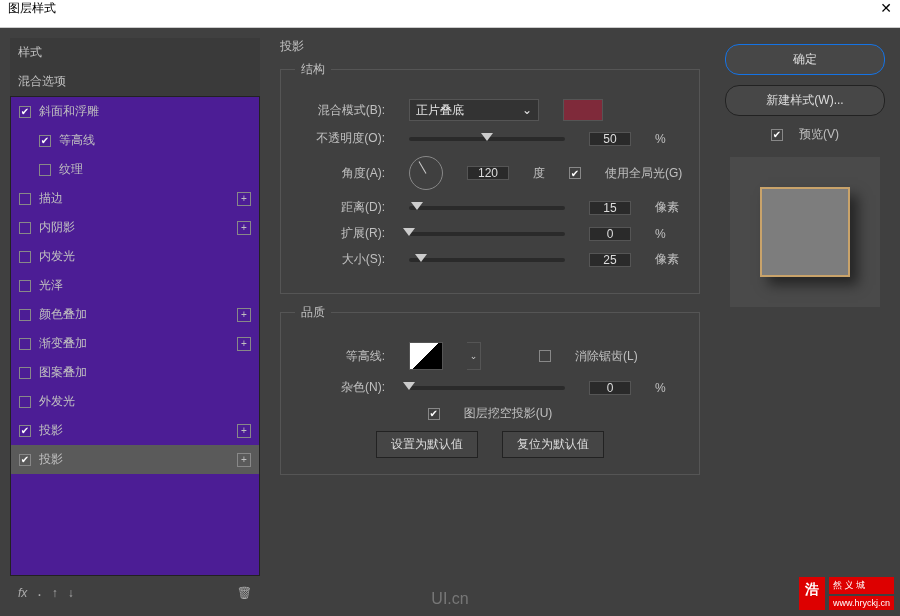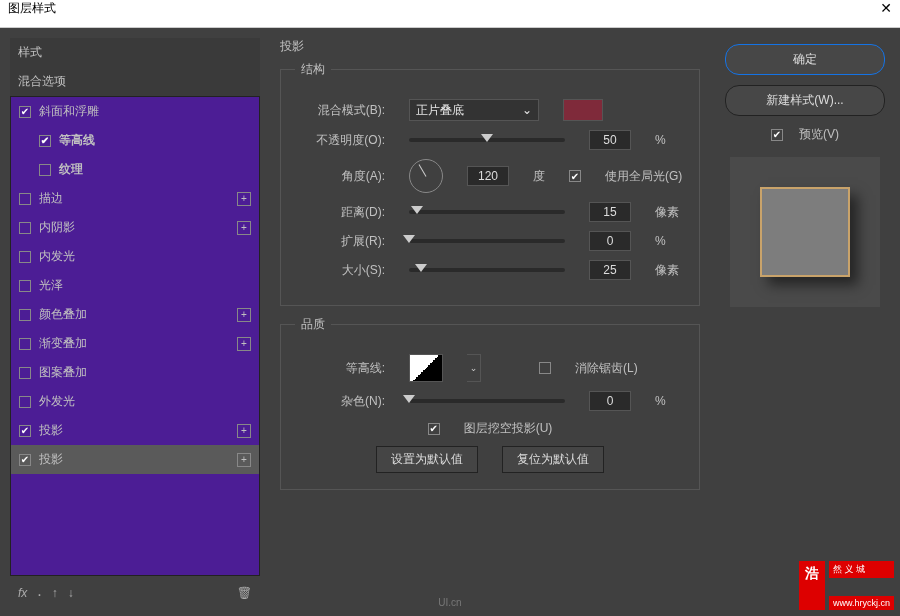--- a/index.html
+++ b/index.html
@@ -6,58 +6,58 @@
 body { background: #404040; width: 900px; height: 616px; position: relative; overflow: hidden; }
 .titlebar { background: #fff; height: 28px; display: flex; align-items: flex-start; padding: 0 8px; border-bottom: 1px solid #ccc; }
 .titlebar .title { font-size: 12px; color: #000; }
 .titlebar .close { margin-left: auto; font-size: 14px; color: #000; cursor: pointer; }
 .main { display: flex; height: calc(100% - 28px); padding: 10px; gap: 10px; }
 .sidebar { width: 250px; display: flex; flex-direction: column; }
 .sidebar-head { color: #c0c0c0; font-size: 12px; padding: 6px 8px; background: #3a3a3a; }
 .sidebar-list { flex: 1; background: #4c1d95; border: 1px solid #222; overflow-y: auto; }
 .item { display: flex; align-items: center; padding: 6px 8px; color: #c0c0c0; font-size: 12px; cursor: pointer; }
 .item.selected { background: #5a5a5a; }
-.item.indent1 { padding-left: 28px; font-weight: bold; }
+.item.indent1 { padding-left: 28px; }
 .item .cb { width: 12px; height: 12px; border: 1px solid #888; margin-right: 8px; display: inline-flex; align-items: center; justify-content: center; font-size: 10px; color: #fff; }
 .item .cb.checked::after { content: "✔"; }
 .item .add { margin-left: auto; width: 14px; height: 14px; border: 1px solid #888; display: flex; align-items: center; justify-content: center; font-size: 10px; color: #c0c0c0; }
 .sidebar-foot { display: flex; align-items: flex-end; padding: 6px 8px; gap: 10px; color: #aaa; }
 .sidebar-foot .fx { font-style: italic; font-size: 12px; }
 .sidebar-foot .arr { font-size: 12px; }
 .sidebar-foot .trash { margin-left: auto; font-size: 12px; }
 .center { flex: 1; padding: 0 10px; }
 .section-title { color: #c0c0c0; font-size: 12px; margin-bottom: 6px; }
 fieldset { border: 1px solid #555; padding: 12px 14px 16px; margin-bottom: 10px; }
 legend { color: #c0c0c0; font-size: 12px; padding: 0 6px; }
 .row { display: flex; align-items: center; margin: 9px 0; gap: 24px; font-size: 12px; color: #c0c0c0; }
 .row .lbl { width: 90px; text-align: right; }
 .slider { flex: 1; height: 4px; background: #2a2a2a; position: relative; border-radius: 2px; }
 .slider .thumb { position: absolute; top: -4px; width: 0; height: 0; border-left: 6px solid transparent; border-right: 6px solid transparent; border-top: 8px solid #ccc; transform: translateX(-6px); }
-.numbox { width: 42px; height: 20px; background: #2a2a2a; border: 1px solid #555; color: #ddd; text-align: center; font-size: 12px; }
+.numbox { width: 42px; height: 14px; background: #2a2a2a; border: 1px solid #555; color: #ddd; text-align: center; font-size: 12px; }
 .unit { width: 30px; }
 .combo { height: 22px; background: #333; border: 1px solid #555; color: #e5e5e5; font-size: 12px; padding: 0 6px; display: flex; align-items: center; justify-content: space-between; }
 .swatch { width: 40px; height: 22px; border: 1px solid #555; }
 .angle-dial { width: 34px; height: 34px; border: 1px solid #888; border-radius: 50%; position: relative; }
 .angle-dial::after { content: ""; position: absolute; width: 14px; height: 1px; background: #ccc; top: 50%; left: 50%; transform-origin: left center; transform: rotate(-120deg); }
 .chk { width: 12px; height: 12px; border: 1px solid #888; display: inline-flex; align-items: center; justify-content: center; font-size: 10px; color: #fff; }
 .chk.checked::after { content: "✔"; }
 .contour-sw { width: 34px; height: 28px; border: 1px solid #555; background: linear-gradient(135deg, #fff 50%, #000 50%); }
 .contour-dd { width: 14px; height: 28px; border: 1px solid #555; border-left: none; display: flex; align-items: center; justify-content: center; color: #ccc; font-size: 9px; }
 .pill-row { display: flex; gap: 24px; justify-content: center; margin-top: 8px; }
 .pill { background: #454545; color: #ddd; border: 1px solid #222; font-size: 12px; padding: 4px 14px; cursor: pointer; }
 .right { width: 170px; display: flex; flex-direction: column; align-items: center; gap: 10px; padding-top: 6px; }
 .btn { width: 160px; padding: 6px 0; text-align: center; color: #ddd; background: #474747; border: 1px solid #222; border-radius: 14px; font-size: 12px; cursor: pointer; }
 .btn.primary { border-color: #1473e6; }
 .preview-row { display: flex; align-items: center; gap: 16px; color: #c0c0c0; font-size: 12px; }
 .preview-box { width: 150px; height: 150px; background: #4a4a4a; display: flex; align-items: center; justify-content: center; margin-top: 4px; }
 .preview-inner { width: 90px; height: 90px; background: #7d7d7d; border: 2px solid #c9a36a; box-shadow: 8px 8px 12px rgba(0,0,0,0.5); }
 .watermark { position: absolute; right: 6px; bottom: 6px; display: flex; gap: 4px; }
 .wm1 { background: #d00; color: #fff; font-size: 14px; font-weight: bold; padding: 4px 6px; }
 .wm2 { background: #d00; color: #fff; font-size: 9px; padding: 2px 4px; }
-.ui-logo { position: absolute; left: 50%; bottom: 8px; transform: translateX(-50%); color: #777; font-size: 10px; }
+.ui-logo { position: absolute; left: 50%; bottom: 8px; transform: translateX(-50%); color: #777; font-size: 16px; }
 </style>
 </head>
 <body>
 
 <div class="titlebar">
   <span class="title">图层样式</span>
   <span class="close">✕</span>
 </div>
 
 <div class="main">
@@ -225,17 +225,17 @@
     </div>
     <div class="preview-box">
       <div class="preview-inner"></div>
     </div>
   </div>
 </div>
 
 <div class="ui-logo">UI.cn</div>
 <div class="watermark">
   <div class="wm1">浩</div>
-  <div style="display:flex;flex-direction:column;gap:18px">
+  <div style="display:flex;flex-direction:column;gap:2px">
     <div class="wm2">然 义 城</div>
     <div class="wm2">www.hryckj.cn</div>
   </div>
 </div>
 
 </body></html>

